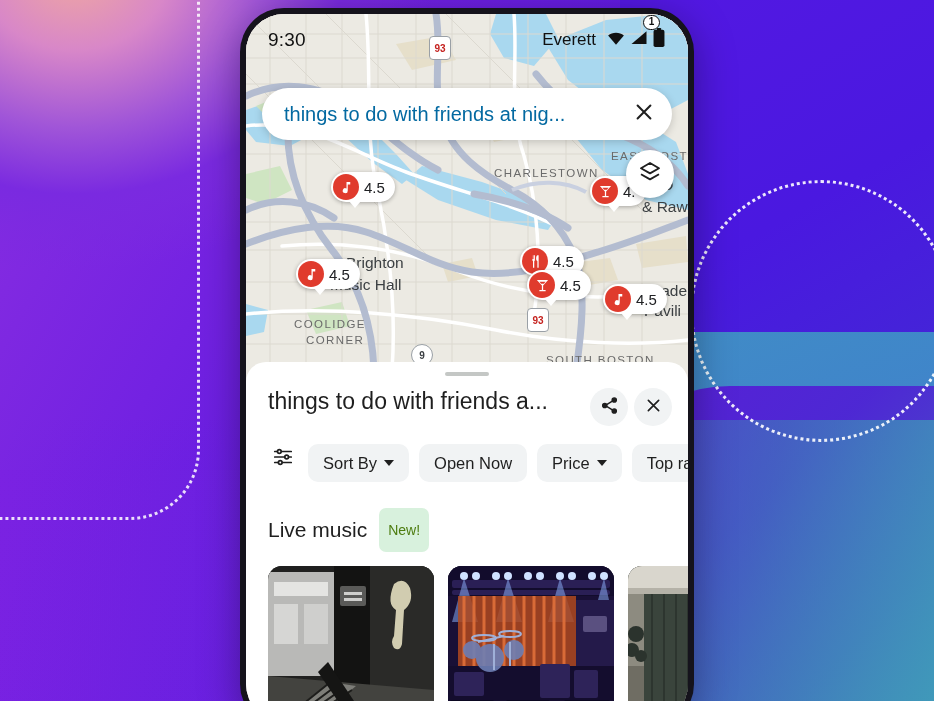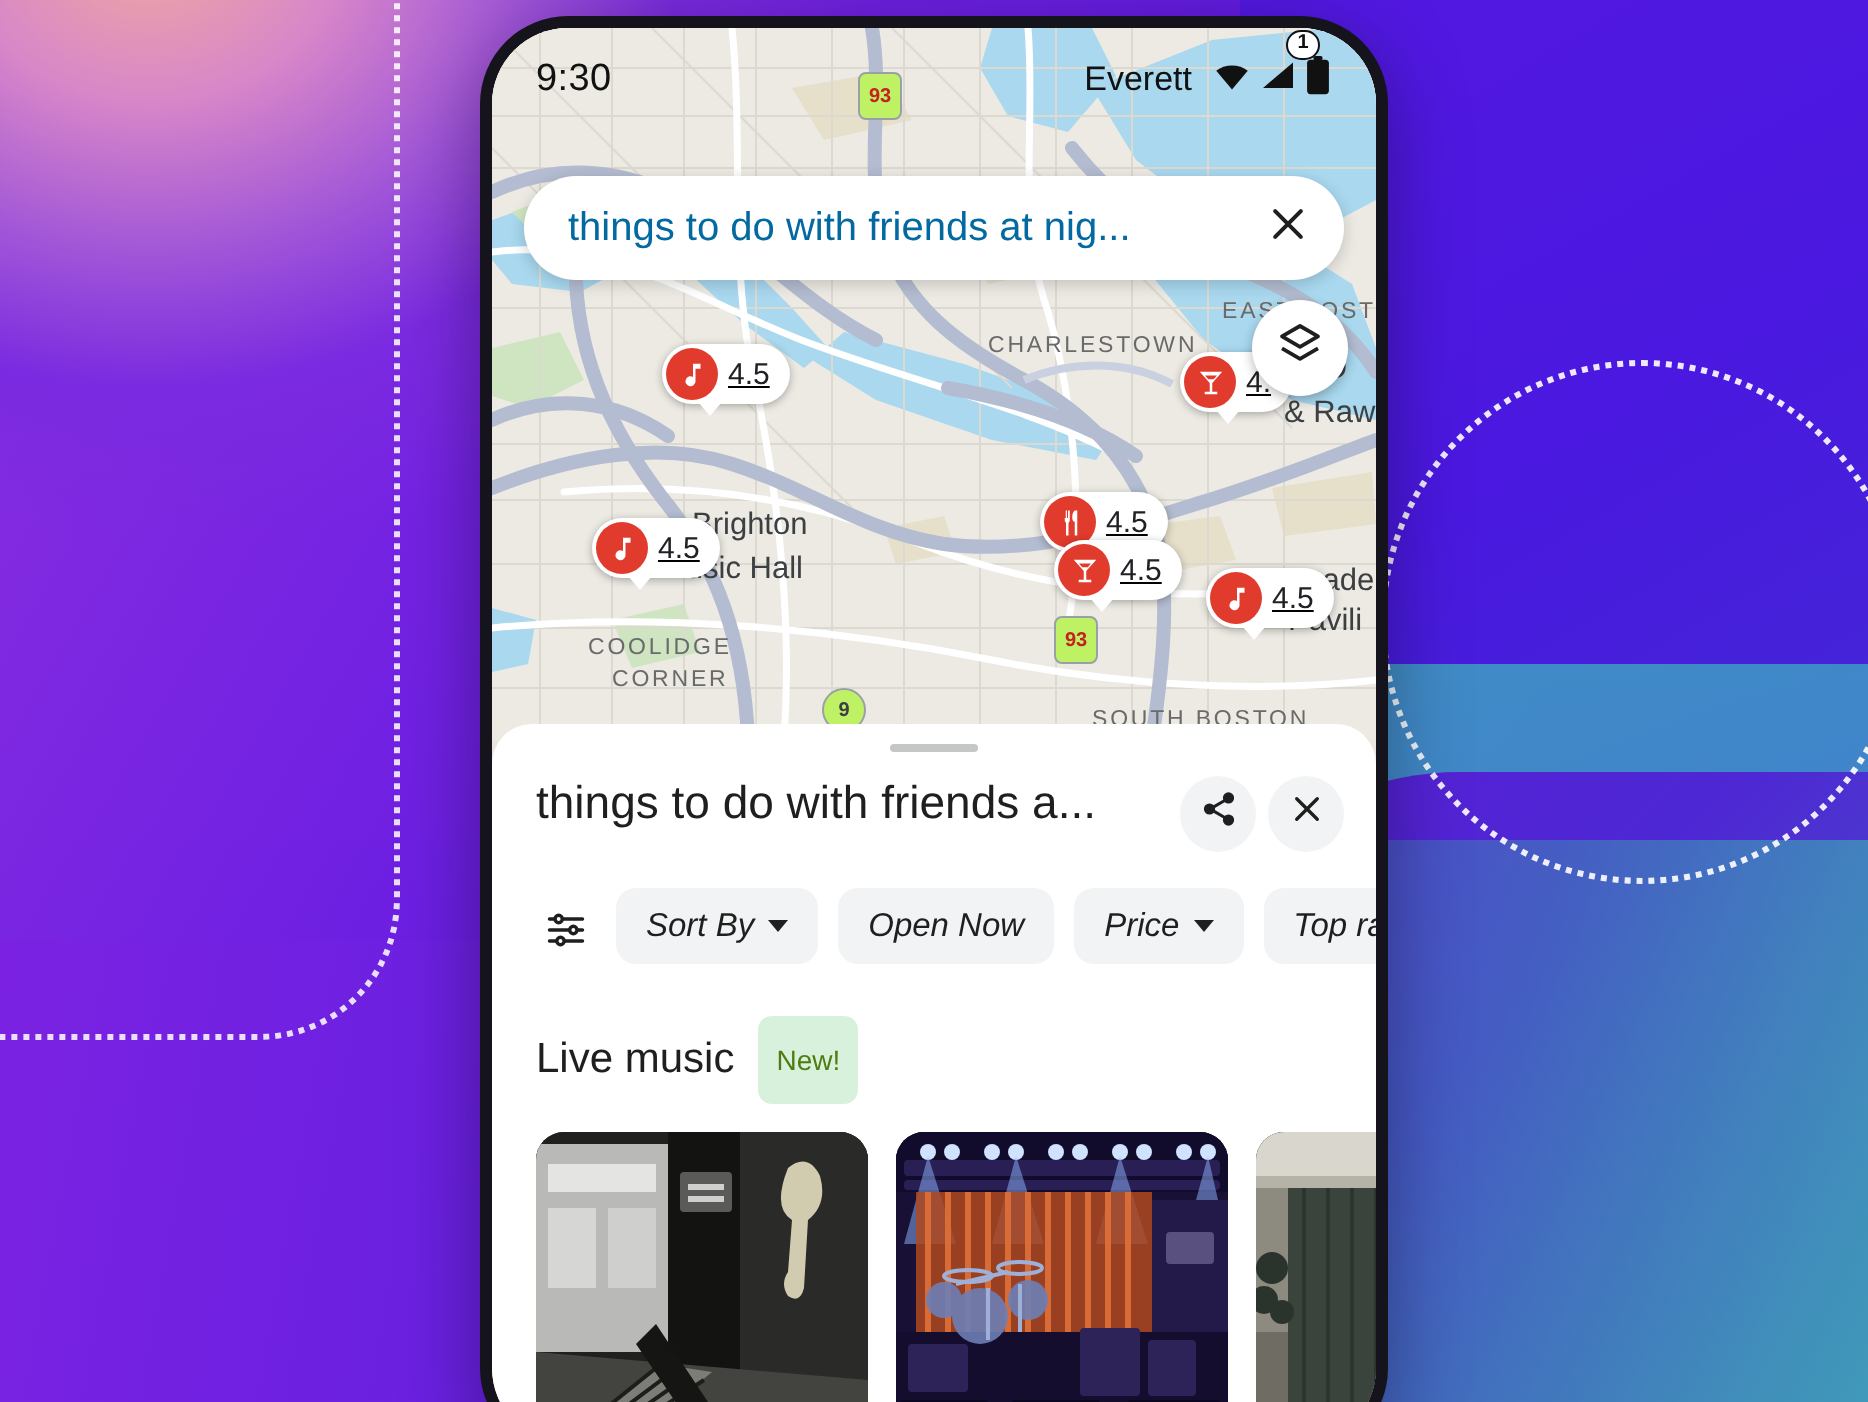--- a/index.html
+++ b/index.html
@@ -151,21 +151,20 @@
 
   
   .pin {
     position: absolute;
     display: flex; align-items: center;
     background: #fff;
     border-radius: 18px;
     padding: 2px 10px 2px 2px;
     box-shadow: 0 1px 4px rgba(0,0,0,.3);
     z-index: 3;
-    text-decoration: underline;
   }
   .pin::after {
     content: "";
     position: absolute;
     left: 18px; bottom: -6px;
     width: 0; height: 0;
     border-left: 6px solid transparent;
     border-right: 6px solid transparent;
     border-top: 7px solid #fff;
   }
@@ -183,21 +182,21 @@
     color: #5f6368;
     white-space: nowrap;
     z-index: 2;
   }
   .m-city { font-size: 15px; color: #4a4a4a; }
   .m-nbhd { font-size: 11.5px; letter-spacing: 1.4px; color: #6a6a6a; font-weight: 500; }
   .m-poi { font-size: 15.5px; color: #3c4043; line-height: 1.15; }
   .shield {
     position: absolute;
     width: 22px; height: 24px;
-    background: #bef264;
+    background: #ffffff;
     border: 1.5px solid #9aa0a6;
     border-radius: 4px;
     font-size: 10px; font-weight: 700; color: #3c4043;
     display: flex; align-items: center; justify-content: center;
     z-index: 2;
   }
   .shield.rd { color: #c5221f; }
   .shield.circ { border-radius: 50%; width: 22px; height: 22px; }
 
   
@@ -225,25 +224,24 @@
     white-space: nowrap; overflow: hidden;
   }
   .round-btn {
     width: 38px; height: 38px; border-radius: 50%;
     background: #f1f3f4;
     display: flex; align-items: center; justify-content: center;
     margin-left: 6px; flex: none;
   }
 
   .chips {
-    display: flex; align-items: flex-end;
+    display: flex; align-items: flex-start;
     gap: 10px;
     padding: 12px 0 12px 22px;
     overflow: hidden;
-    font-style: italic;
   }
   .chip {
     background: #f1f3f4;
     border-radius: 10px;
     height: 38px;
     display: flex; align-items: center;
     gap: 7px;
     padding: 0 15px;
     font-size: 16.5px; color: #1f1f1f;
     white-space: nowrap; flex: none;

